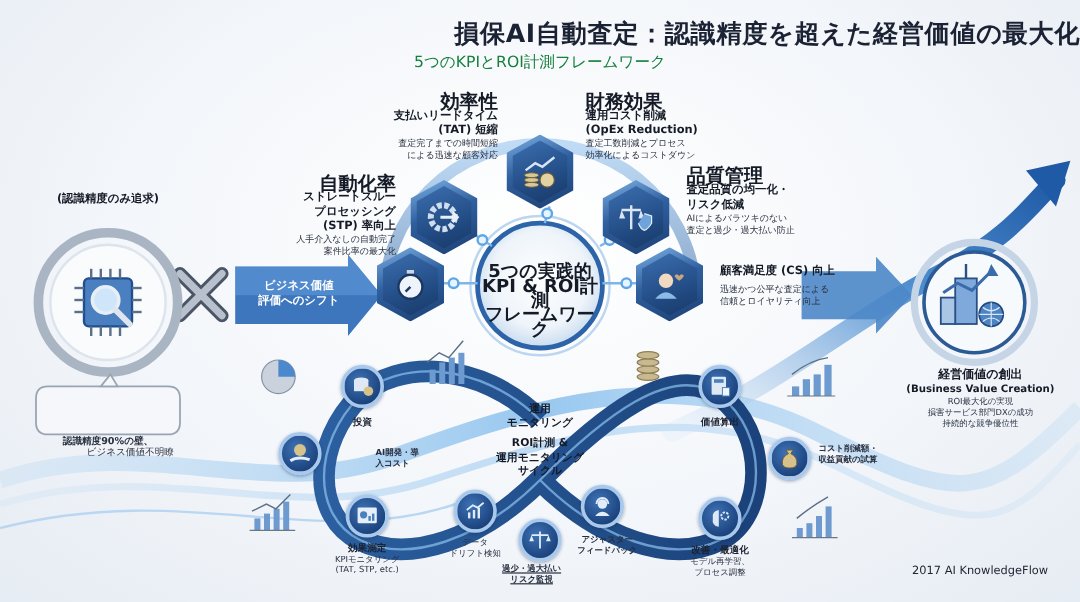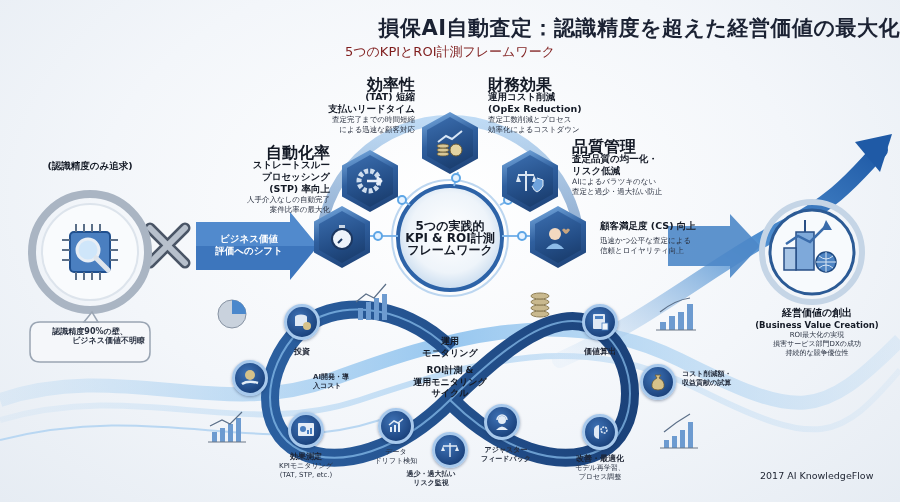--- a/index.html
+++ b/index.html
@@ -4,21 +4,21 @@
 <style>
 *{margin:0;padding:0;box-sizing:border-box;}
 html,body{width:900px;height:502px;overflow:hidden;}
 body{
   font-family:"DejaVu Sans","Liberation Sans",sans-serif;
   background:radial-gradient(ellipse at 50% 40%,#ffffff 0%,#f3f6fa 55%,#e6ecf3 100%);
   color:#1a1f2b;position:relative;
 }
 .abs{position:absolute;}
 .title{left:0;width:900px;top:14px;text-align:right;font-size:21px;font-weight:bold;color:#1b2233;letter-spacing:0.5px;}
-.subtitle{left:0;width:900px;top:43px;text-align:center;font-size:13px;color:#7f1d1d;}
+.subtitle{left:0;width:900px;top:43px;text-align:center;font-size:13px;color:#15803d;}
 .wave{left:0;top:0;width:900px;height:502px;}
 .t-h{font-weight:bold;font-size:16px;color:#141a26;line-height:13px;}
 .t-b{font-weight:bold;font-size:9.5px;color:#141a26;line-height:12px;}
 .t-s{font-size:7.5px;color:#2a3140;line-height:10px;}
 .right{text-align:right;}
 .center{text-align:center;}
 .hex{position:absolute;width:56px;height:62px;
   clip-path:polygon(50% 0,100% 25%,100% 75%,50% 100%,0 75%,0 25%);
   background:linear-gradient(160deg,#7fb2e6 0%,#2f5f9e 45%,#1c3f73 100%);
   display:flex;align-items:center;justify-content:center;}
@@ -186,33 +186,33 @@
   </g>
 </svg>
 
 <div class="abs title">損保AI自動査定：認識精度を超えた経営価値の最大化</div>
 <div class="abs subtitle">5つのKPIとROI計測フレームワーク</div>
 
 <div class="abs center" style="left:20px;top:160px;width:140px;">
   <div class="t-b">(認識精度のみ追求)</div>
 </div>
 <div class="abs center" style="left:30px;top:327px;width:120px;">
-  <div class="small2" style="font-size:8px;font-weight:bold;">認識精度90%の壁、</div>
-  <div class="small2" style="font-size:8px;font-weight:bold;padding-left:37px;">ビジネス価値不明瞭</div>
+  <div class="small2" style="font-size:8px;font-weight:bold;margin-top:36px;">認識精度90%の壁、</div>
+  <div class="small2" style="font-size:8px;font-weight:normal;padding-left:37px;">ビジネス価値不明瞭</div>
 </div>
 
 <div class="abs center" style="left:206px;top:233px;width:86px;color:#fff;font-weight:bold;font-size:9.5px;line-height:12px;">
   <div>ビジネス価値</div>
   <div>評価へのシフト</div>
 </div>
 
 <div class="abs right" style="left:250px;top:78px;width:165px;">
   <div class="t-h">効率性</div>
+  <div class="t-b">支払いリードタイム</div>
   <div class="t-b">(TAT) 短縮</div>
-  <div class="t-b">支払いリードタイム</div>
   <div class="t-s">査定完了までの時間短縮</div>
   <div class="t-s">による迅速な顧客対応</div>
 </div>
 
 <div class="abs right" style="left:200px;top:146px;width:130px;">
   <div class="t-h">自動化率</div>
   <div class="t-b">ストレートスルー</div>
   <div class="t-b">プロセッシング</div>
   <div class="t-b">(STP) 率向上</div>
   <div class="t-s">人手介入なしの自動完了</div>
@@ -284,21 +284,21 @@
 <div class="hex" style="left:530px;top:206px;">
   <div class="hex-inner">
       <svg width="30" height="30" viewBox="0 0 30 30">
         <circle cx="12" cy="12" r="6" fill="#f3d9c0"></circle>
         <path d="M3 27 Q12 16 21 27 Z" fill="#8cbbe8"></path>
         <path d="M23 8 q2 -3 4 0 q-2 3 -4 4 q-2 -1 -4 -4 q2 -3 4 0" fill="#c9a57f"></path>
       </svg>
     </div>
 </div>
 
-<div class="abs center" style="left:398px;top:220px;width:104px;font-weight:bold;font-size:12px;line-height:12px;color:#141a26;">
+<div class="abs center" style="left:398px;top:220px;width:104px;font-weight:bold;font-size:15px;line-height:12px;color:#141a26;">
   <div>5つの実践的</div>
   <div>KPI &amp; ROI計測</div>
   <div>フレームワーク</div>
 </div>
 
 <div class="abs center" style="left:742px;top:306px;width:150px;">
   <div class="t-h" style="font-size:10px;">経営価値の創出</div>
   <div class="t-b" style="font-size:8.5px;">(Business Value Creation)</div>
   <div class="small2">ROI最大化の実現</div>
   <div class="small2">損害サービス部門DXの成功</div>
@@ -358,21 +358,21 @@
   <div>ドリフト検知</div>
 </div>
 
 <div class="node" style="left:432px;top:432px;">
   <svg width="20" height="20" viewBox="0 0 20 20">
       <line x1="10" y1="3" x2="10" y2="17" stroke="#e3edf7" stroke-width="1.5"></line>
       <line x1="3" y1="6" x2="17" y2="6" stroke="#e3edf7" stroke-width="1.5"></line>
       <path d="M3 6 L1 11 H5 Z M17 6 L15 11 H19 Z" fill="#e3edf7"></path>
     </svg>
 </div>
-<div class="abs center small2" style="left:396px;top:470px;width:70px;font-weight:bold;">
+<div class="abs center small2" style="left:408px;top:470px;width:70px;font-weight:bold;text-decoration:underline;">
   <div>過少・過大払い</div>
   <div>リスク監視</div>
 </div>
 
 <div class="node" style="left:484px;top:404px;">
   <svg width="20" height="20" viewBox="0 0 20 20">
       <circle cx="10" cy="8" r="4" fill="#e3edf7"></circle>
       <path d="M4 18 Q10 11 16 18 Z" fill="#e3edf7"></path>
       <path d="M5 8 A5 5 0 0 1 15 8" stroke="#e3edf7" stroke-width="1.5" fill="none"></path>
     </svg>

